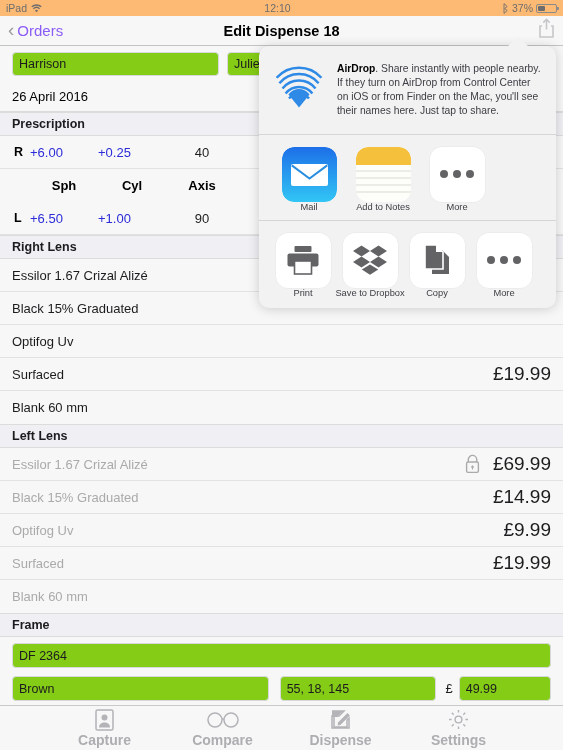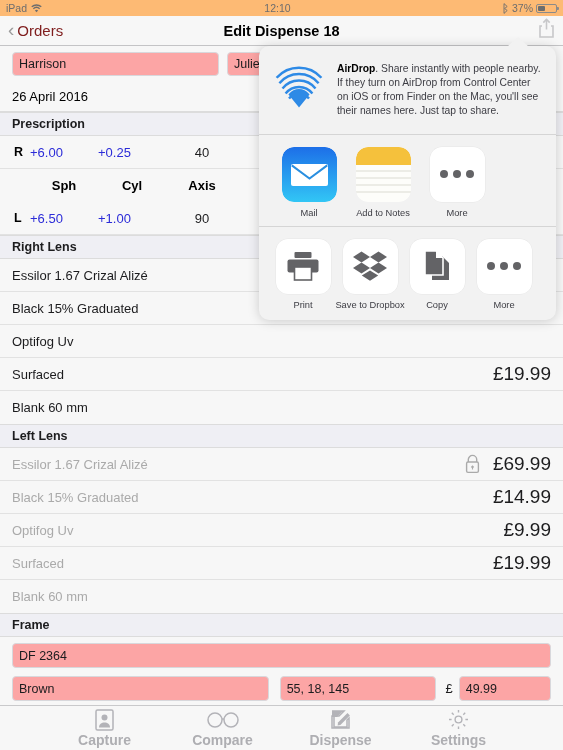--- a/index.html
+++ b/index.html
@@ -29,35 +29,35 @@
 
   
   .navbar {
     height: 30px; background: #f7f7f7;
     border-bottom: 0.5px solid #c4c4c6;
     display: flex; align-items: center; position: relative;
     padding: 0 8px;
   }
   .nav-back { display: flex; align-items: center; gap: 3px; cursor: pointer; }
   .nav-back .chev { color: #9b9b9b; font-size: 19px; line-height: 1; font-weight: 400; margin-top: -2px;}
-  .nav-back .lbl { color: #7f1d1d; font-size: 15px; }
+  .nav-back .lbl { color: #8b5cf6; font-size: 15px; }
   .nav-title {
     position: absolute; left: 0; right: 0; text-align: center;
     font-size: 14.5px; font-weight: bold; color: #000;
   }
   .nav-share { margin-left: auto; position: relative; z-index: 3; cursor: pointer; opacity: .45; }
 
   
   .content { position: relative; }
   .row-fields {
     display: flex; gap: 8px; padding: 6px 12px 6px 12px;
     background: #f7f7f7; align-items: center;
   }
   .tf {
-    background: #fca5a5; border: 1px solid #d8d8dc; border-radius: 4px;
+    background: #84cc16; border: 1px solid #d8d8dc; border-radius: 4px;
     height: 24px; display: flex; align-items: center; padding: 0 6px;
     font-size: 12.5px; color: #1c1c1e;
   }
   .tf.name1 { width: 207px; }
   .tf.name2 { width: 120px; }
   .date-row {
     padding: 7px 12px; font-size: 13px; color: #000; background: #f7f7f7;
     border-bottom: 0.5px solid #dcdcdc;
   }
   .sec-header {
@@ -132,21 +132,21 @@
     position: absolute; top: -9px; left: 248px; width: 22px; height: 10px;
     background: #f2f2f2; clip-path: polygon(50% 0, 100% 100%, 0 100%);
   }
   .pop-sec { border-bottom: 0.5px solid #d5d5d5; }
   .airdrop { display: flex; align-items: flex-start; gap: 12px; padding: 14px 14px 16px 14px; }
   .ad-icon { flex: 0 0 auto; width: 52px; height: 52px; }
   .ad-text { font-size: 10.3px; line-height: 1.35; color: #3c3c43; padding-top: 2px; }
   .ad-text b { color: #000; }
   .apps { display: flex; gap: 18px; padding: 12px 22px 8px 22px; }
   .acts { display: flex; gap: 11px; padding: 12px 16px 10px 16px; }
-  .cell { width: 56px; display: flex; flex-direction: column; align-items: center; gap: 6px; cursor: pointer; }
+  .cell { width: 56px; display: flex; flex-direction: column; align-items: center; cursor: pointer; }
   .cell .lbl { font-size: 9.3px; color: #3c3c43; text-align: center; line-height: 1.1; white-space: nowrap; }
   .tile { width: 55px; height: 55px; border-radius: 12px; overflow: hidden; display:flex; align-items:center; justify-content:center; }
   .tile.white { background: #fff; box-shadow: 0 0 0 .5px rgba(0,0,0,.05); }
   .dots { display: flex; gap: 5px; }
   .dots i { width: 8px; height: 8px; border-radius: 50%; background: #636366; display: block; }
 </style>
 </head>
 <body>
 
 <div id="screen">

